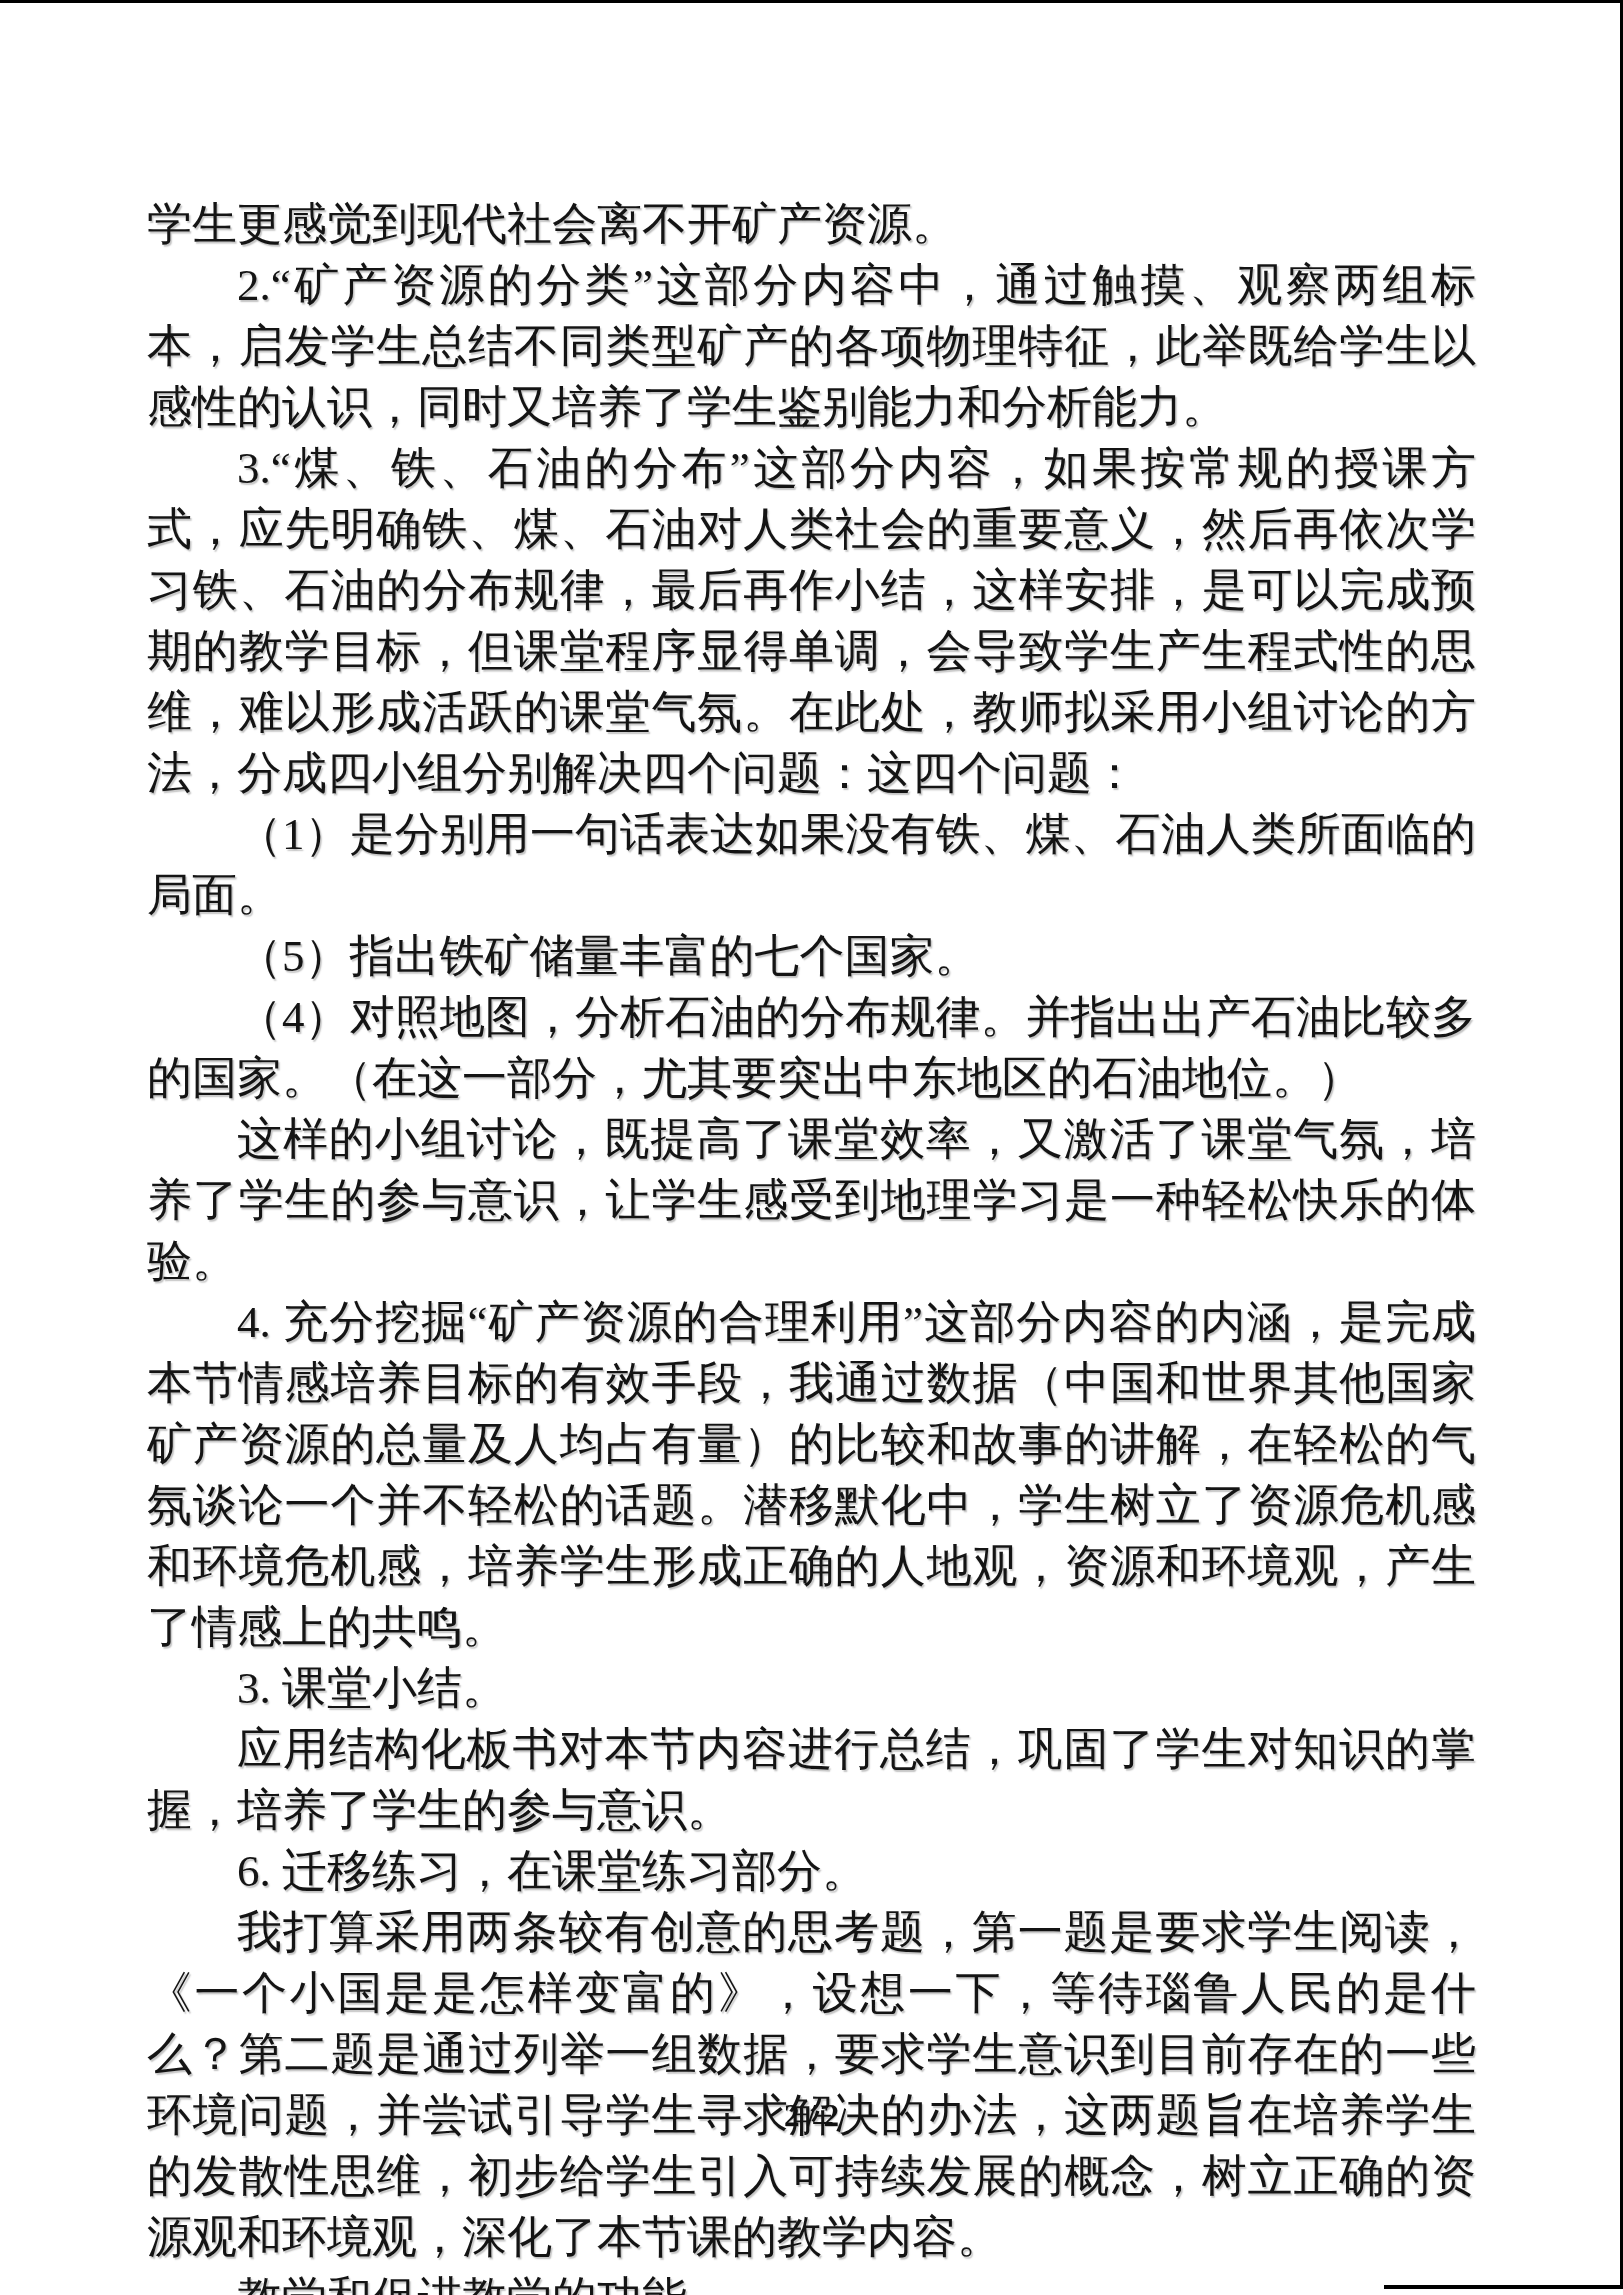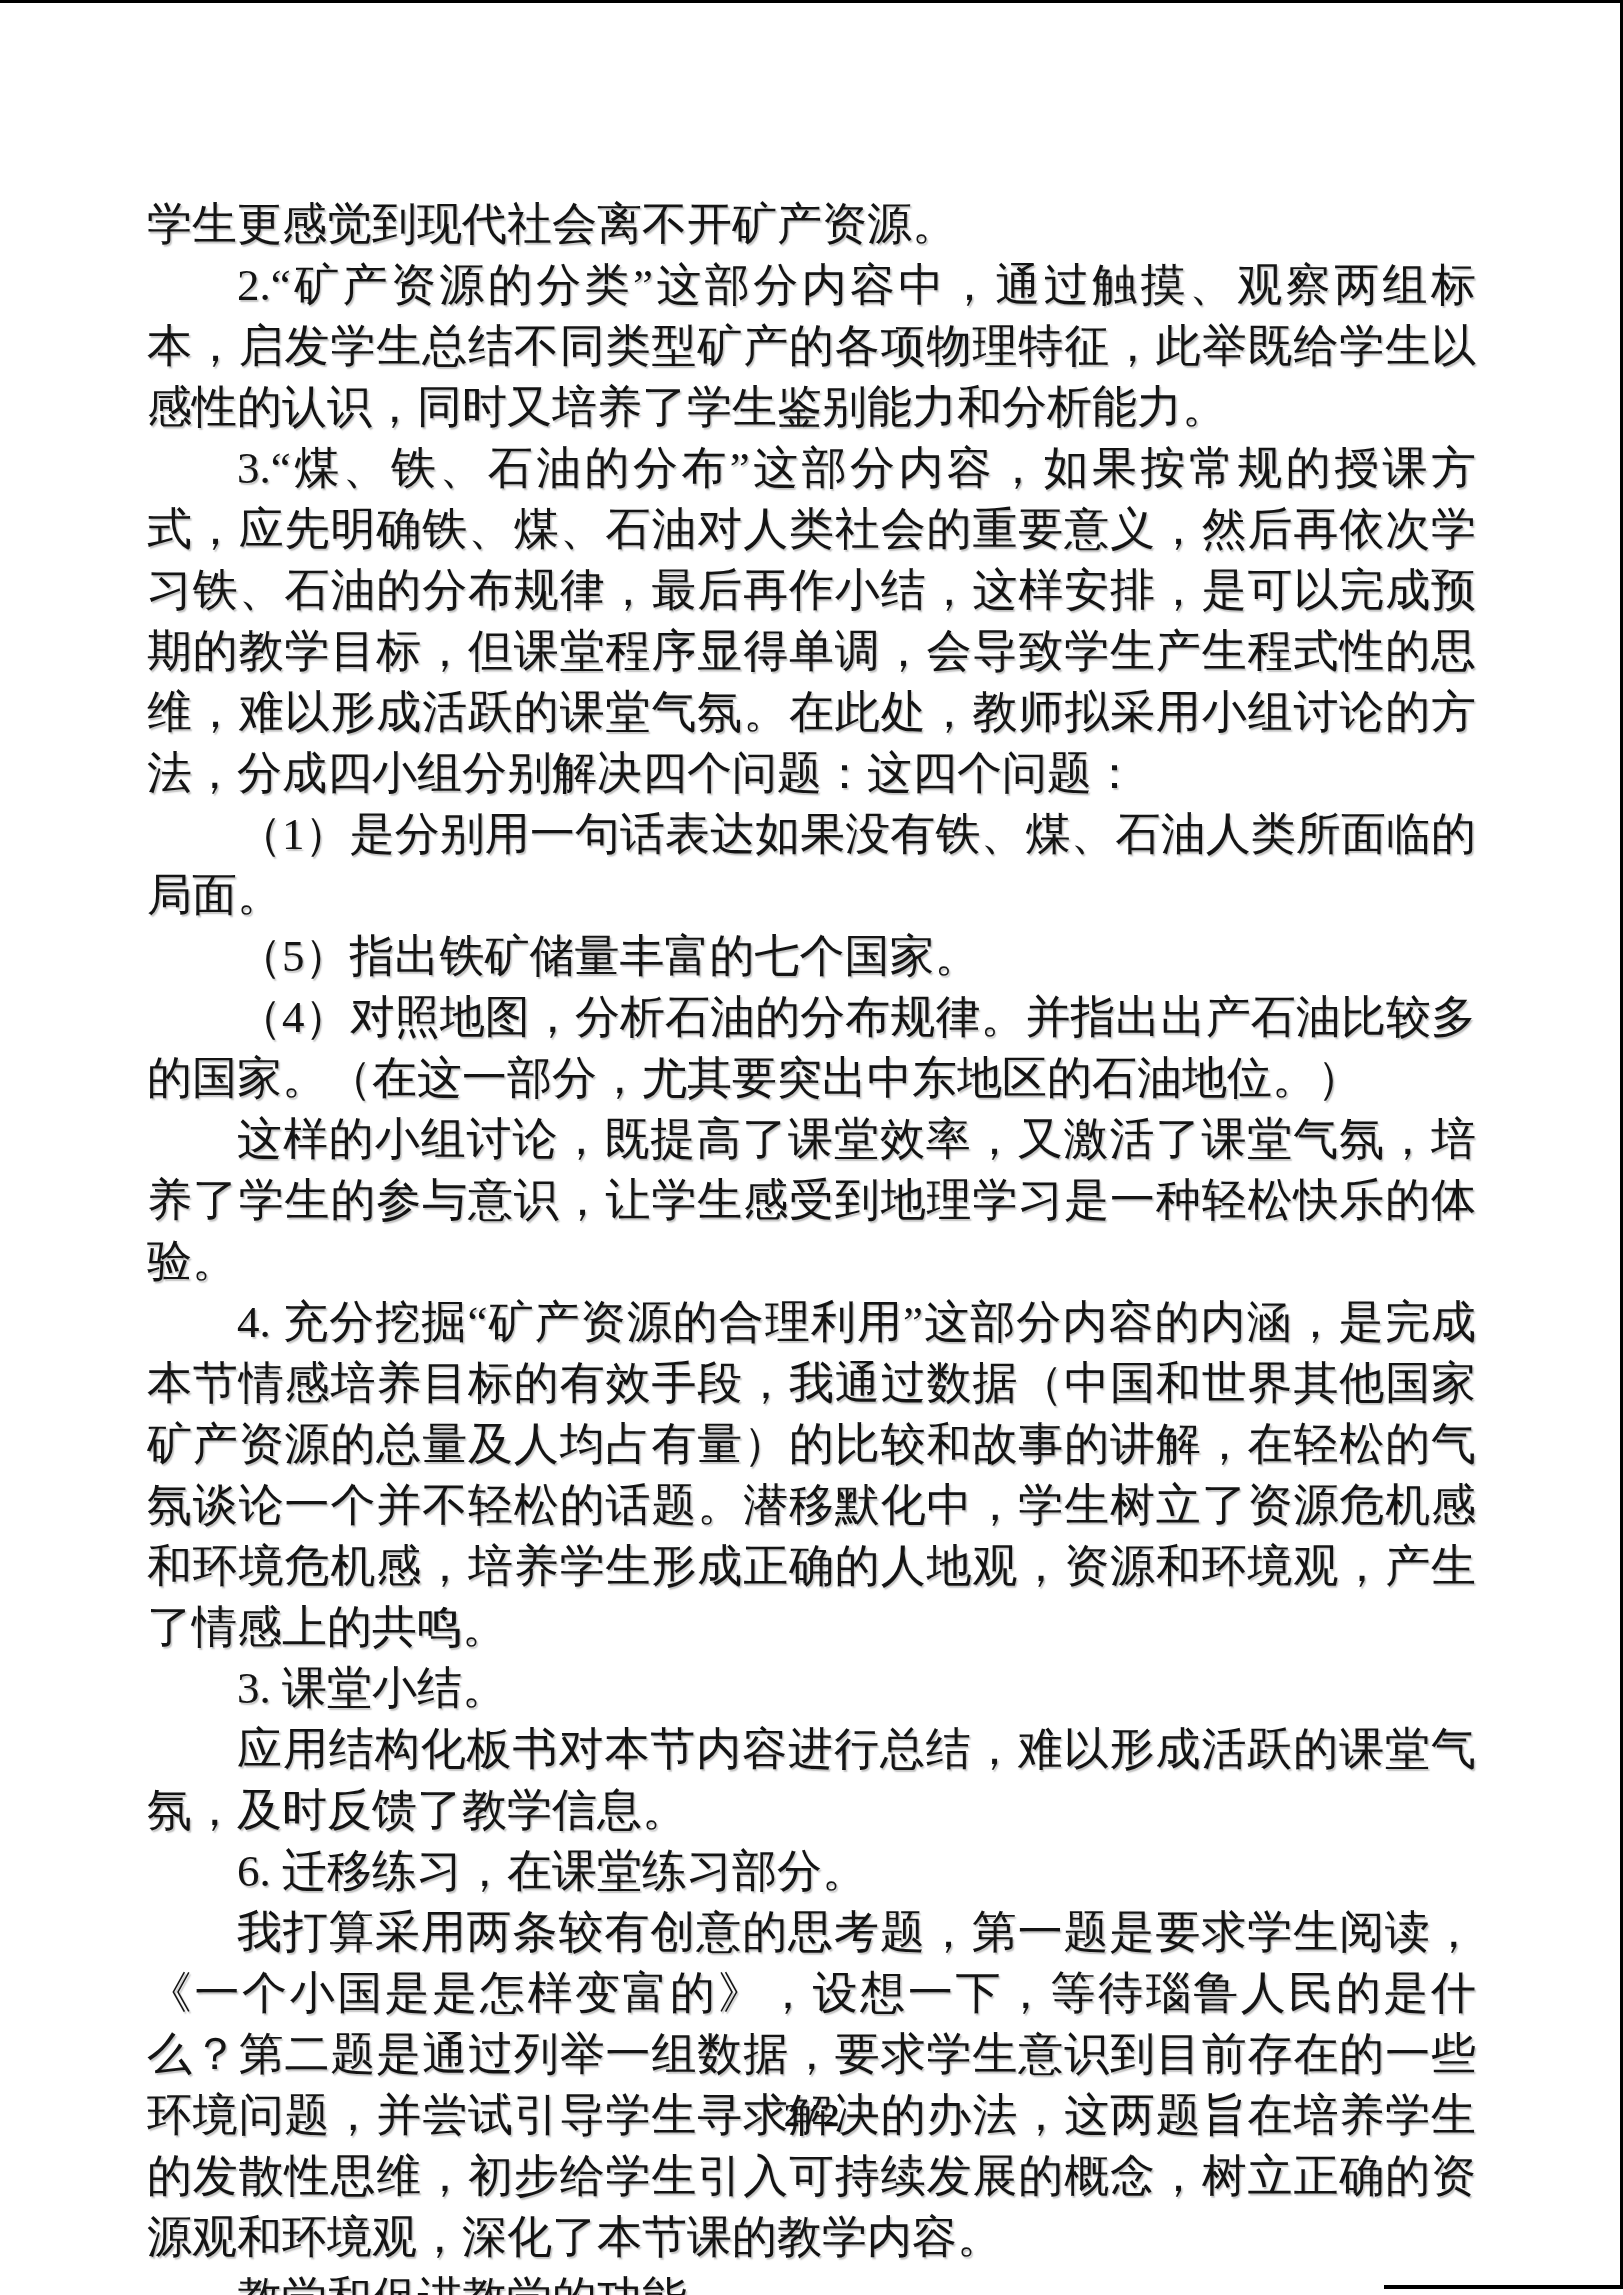--- a/index.html
+++ b/index.html
@@ -77,21 +77,21 @@
   <main class="content">
     <p class="noindent">学生更感觉到现代社会离不开矿产资源。</p>
     <p>2.“矿产资源的分类”这部分内容中，通过触摸、观察两组标本，启发学生总结不同类型矿产的各项物理特征，此举既给学生以感性的认识，同时又培养了学生鉴别能力和分析能力。</p>
     <p>3.“煤、铁、石油的分布”这部分内容，如果按常规的授课方式，应先明确铁、煤、石油对人类社会的重要意义，然后再依次学习铁、石油的分布规律，最后再作小结，这样安排，是可以完成预期的教学目标，但课堂程序显得单调，会导致学生产生程式性的思维，难以形成活跃的课堂气氛。在此处，教师拟采用小组讨论的方法，分成四小组分别解决四个问题：这四个问题：</p>
     <p>（1）是分别用一句话表达如果没有铁、煤、石油人类所面临的局面。</p>
     <p>（5）指出铁矿储量丰富的七个国家。</p>
     <p>（4）对照地图，分析石油的分布规律。并指出出产石油比较多的国家。（在这一部分，尤其要突出中东地区的石油地位。）</p>
     <p>这样的小组讨论，既提高了课堂效率，又激活了课堂气氛，培养了学生的参与意识，让学生感受到地理学习是一种轻松快乐的体验。</p>
     <p>4. 充分挖掘“矿产资源的合理利用”这部分内容的内涵，是完成本节情感培养目标的有效手段，我通过数据（中国和世界其他国家矿产资源的总量及人均占有量）的比较和故事的讲解，在轻松的气氛谈论一个并不轻松的话题。潜移默化中，学生树立了资源危机感和环境危机感，培养学生形成正确的人地观，资源和环境观，产生了情感上的共鸣。</p>
     <p>3. 课堂小结。</p>
-    <p>应用结构化板书对本节内容进行总结，难以形成活跃的课堂气氛，及时反馈了教学信息。</p>
+    <p>应用结构化板书对本节内容进行总结，巩固了学生对知识的掌握，培养了学生的参与意识。</p>
     <p>6. 迁移练习，在课堂练习部分。</p>
     <p>我打算采用两条较有创意的思考题，第一题是要求学生阅读，《一个小国是是怎样变富的》，设想一下，等待瑙鲁人民的是什么？第二题是通过列举一组数据，要求学生意识到目前存在的一些环境问题，并尝试引导学生寻求解决的办法，这两题旨在培养学生的发散性思维，初步给学生引入可持续发展的概念，树立正确的资源观和环境观，深化了本节课的教学内容。</p>
     <p>教学和促进教学的功能。</p>
   </main>
 
   <div class="footer">2 / 2</div>
 
 </div>
 
 

